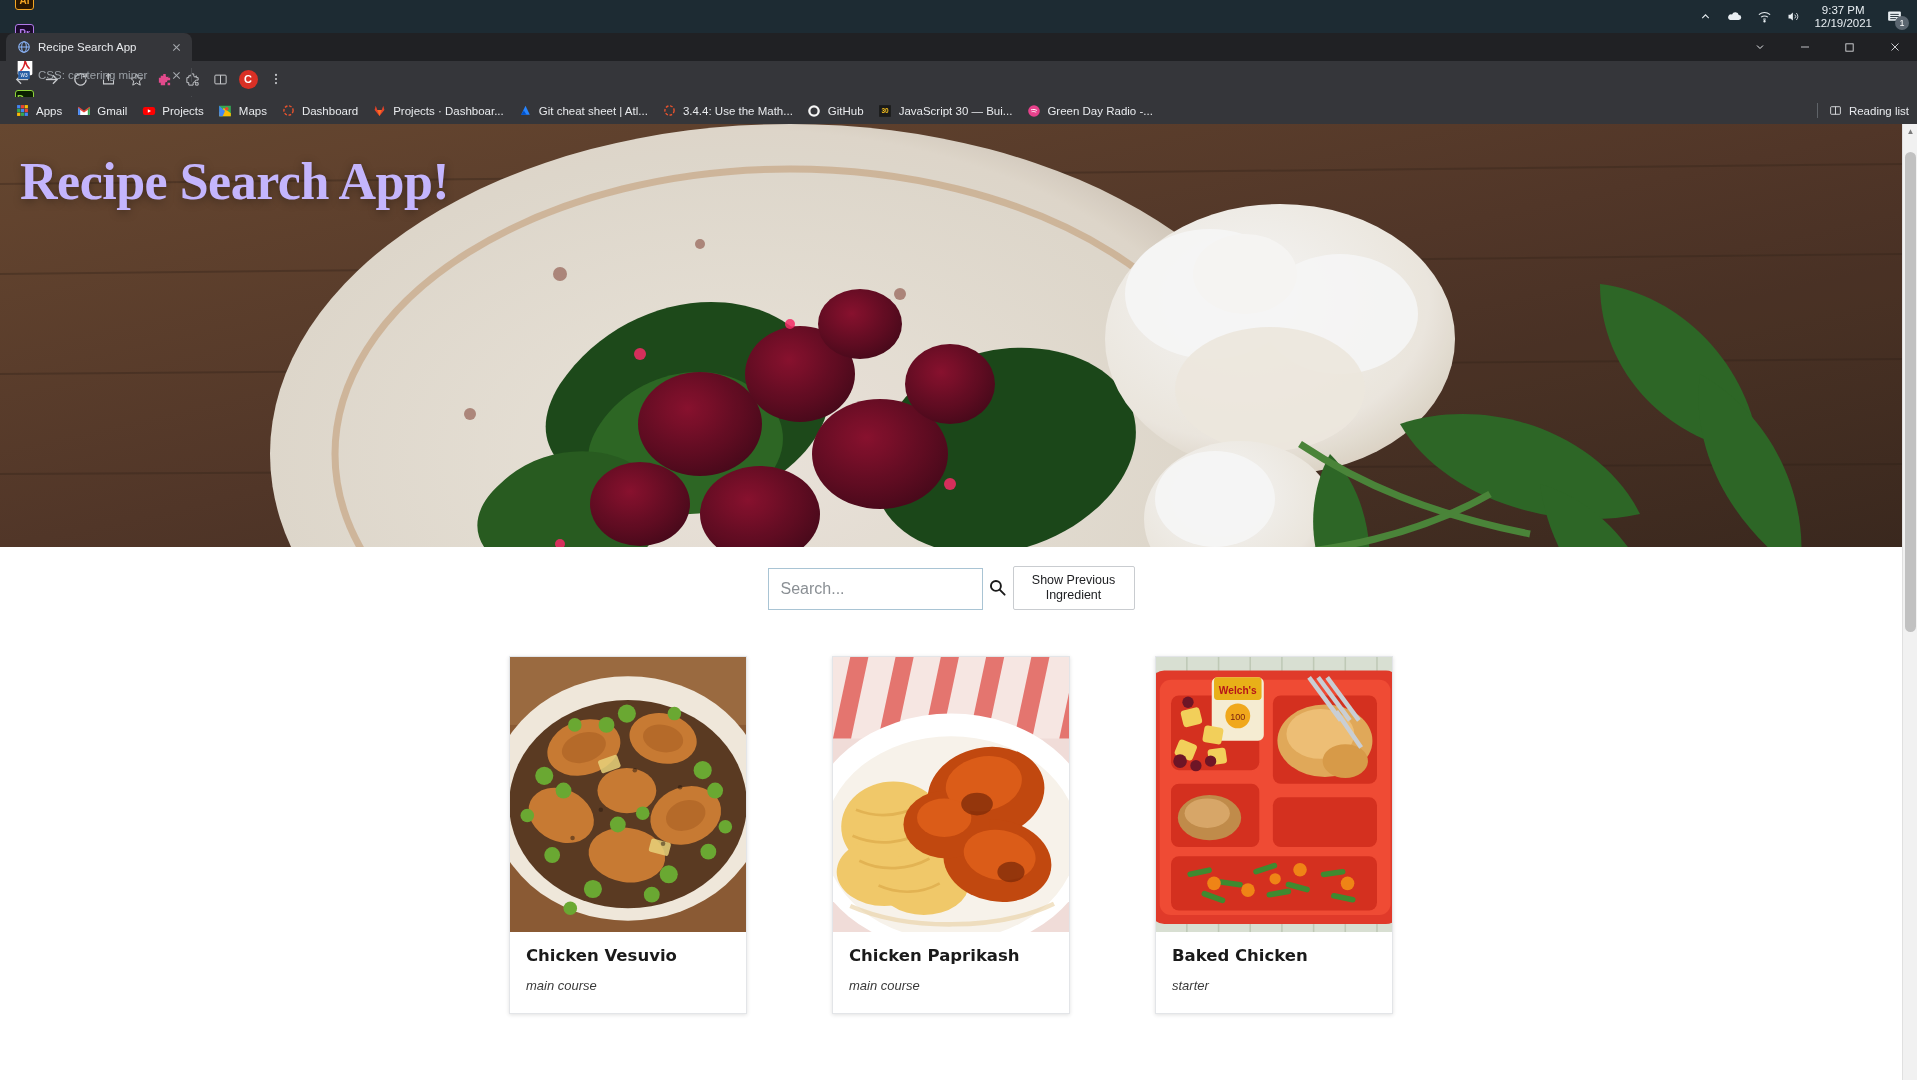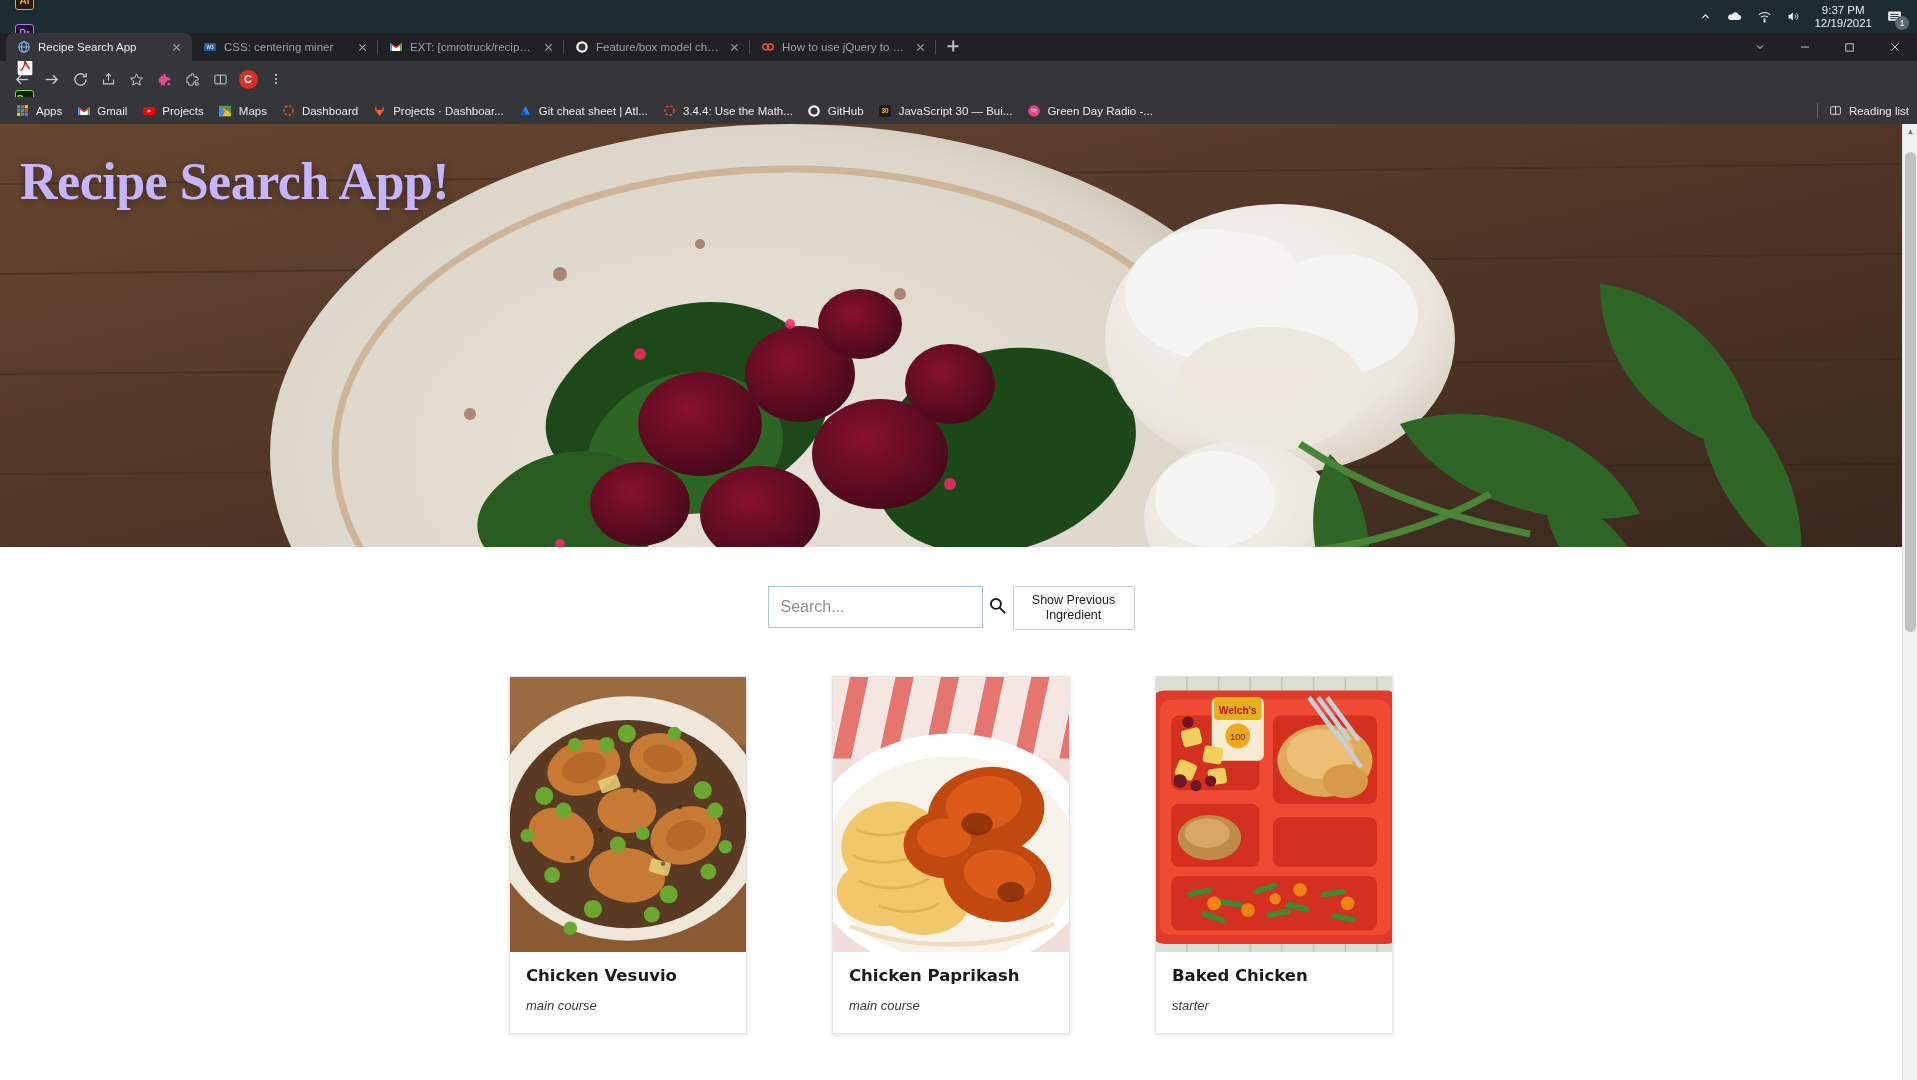--- a/index.html
+++ b/index.html
@@ -52,21 +52,21 @@
     position: absolute; right: 4px; bottom: 3px;
     width: 14px; height: 14px; border-radius: 50%;
     background: #5b6670; color: #fff; font-size: 9px;
     display: flex; align-items: center; justify-content: center;
   }
 
   
   .chrome { background: #202124; }
   .tabstrip {
     height: 28px; display: flex; align-items: flex-start;
-    background: #202124; padding-left: 6px; position: relative;
+    background: #202124; padding-left: 6px; position: relative; flex-direction: column;
   }
   .tab {
     height: 28px; width: 186px;
     display: flex; align-items: center; gap: 7px;
     padding: 0 8px 0 10px;
     color: #9aa0a6; font-size: 11.5px;
     border-radius: 8px 8px 0 0;
     position: relative;
     flex-shrink: 0;
   }
@@ -155,22 +155,22 @@
   .hero-title {
     position: absolute; left: 20px; top: 28px;
     color: #c4b5fd;
     font-family: Liberation Serif, serif;
     font-size: 52px; font-weight: bold;
     letter-spacing: -0.5px;
     text-shadow: 0 2px 10px rgba(0,0,0,.35);
   }
 
   .controls {
-    display:flex; align-items:flex-start; justify-content:center;
-    gap: 30px; padding-top: 39px;
+    display:flex; align-items:flex-end; justify-content:center;
+    gap: 30px; padding-top: 19px;
   }
   .search-wrap {
     width: 215px; height: 42px;
     border: 1px solid #a9c4d4; background:#fff;
     display:flex; align-items:center; padding: 0 10px 0 12px;
   }
   .search-input {
     flex:1; border:none; outline:none; background:transparent;
     font-size: 16px; color:#3c4043;
     font-family: "Liberation Sans", sans-serif;

